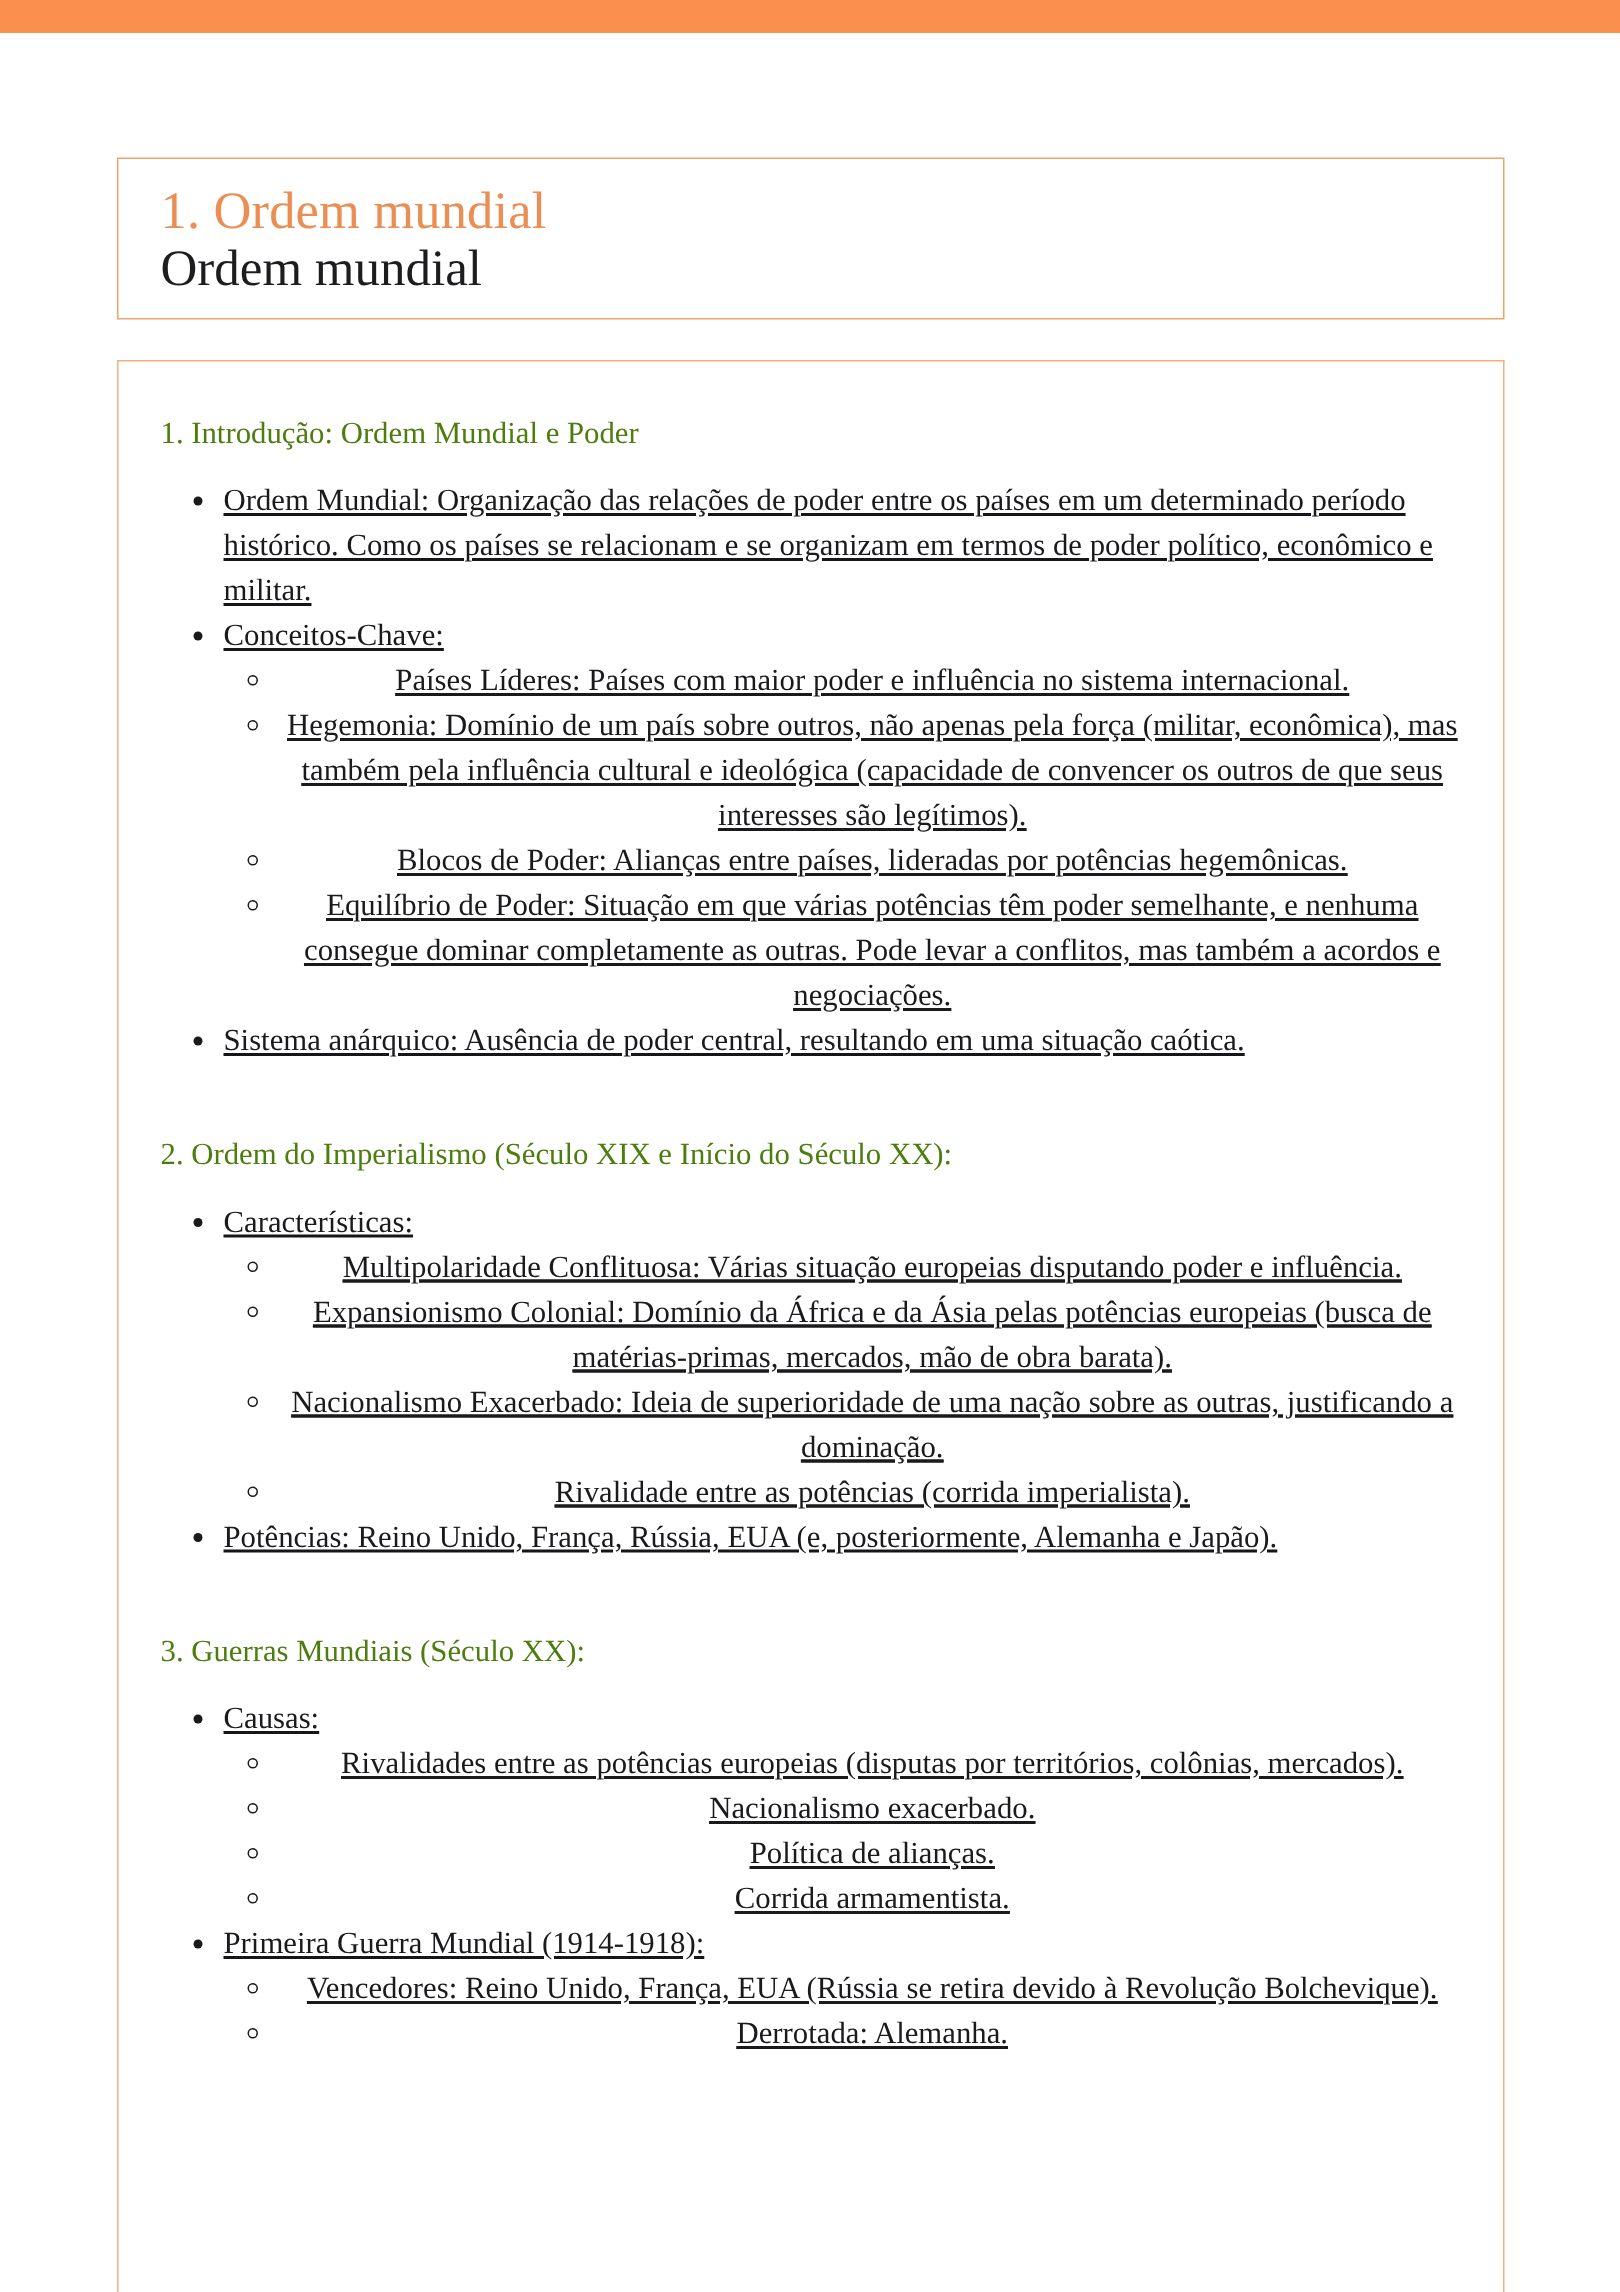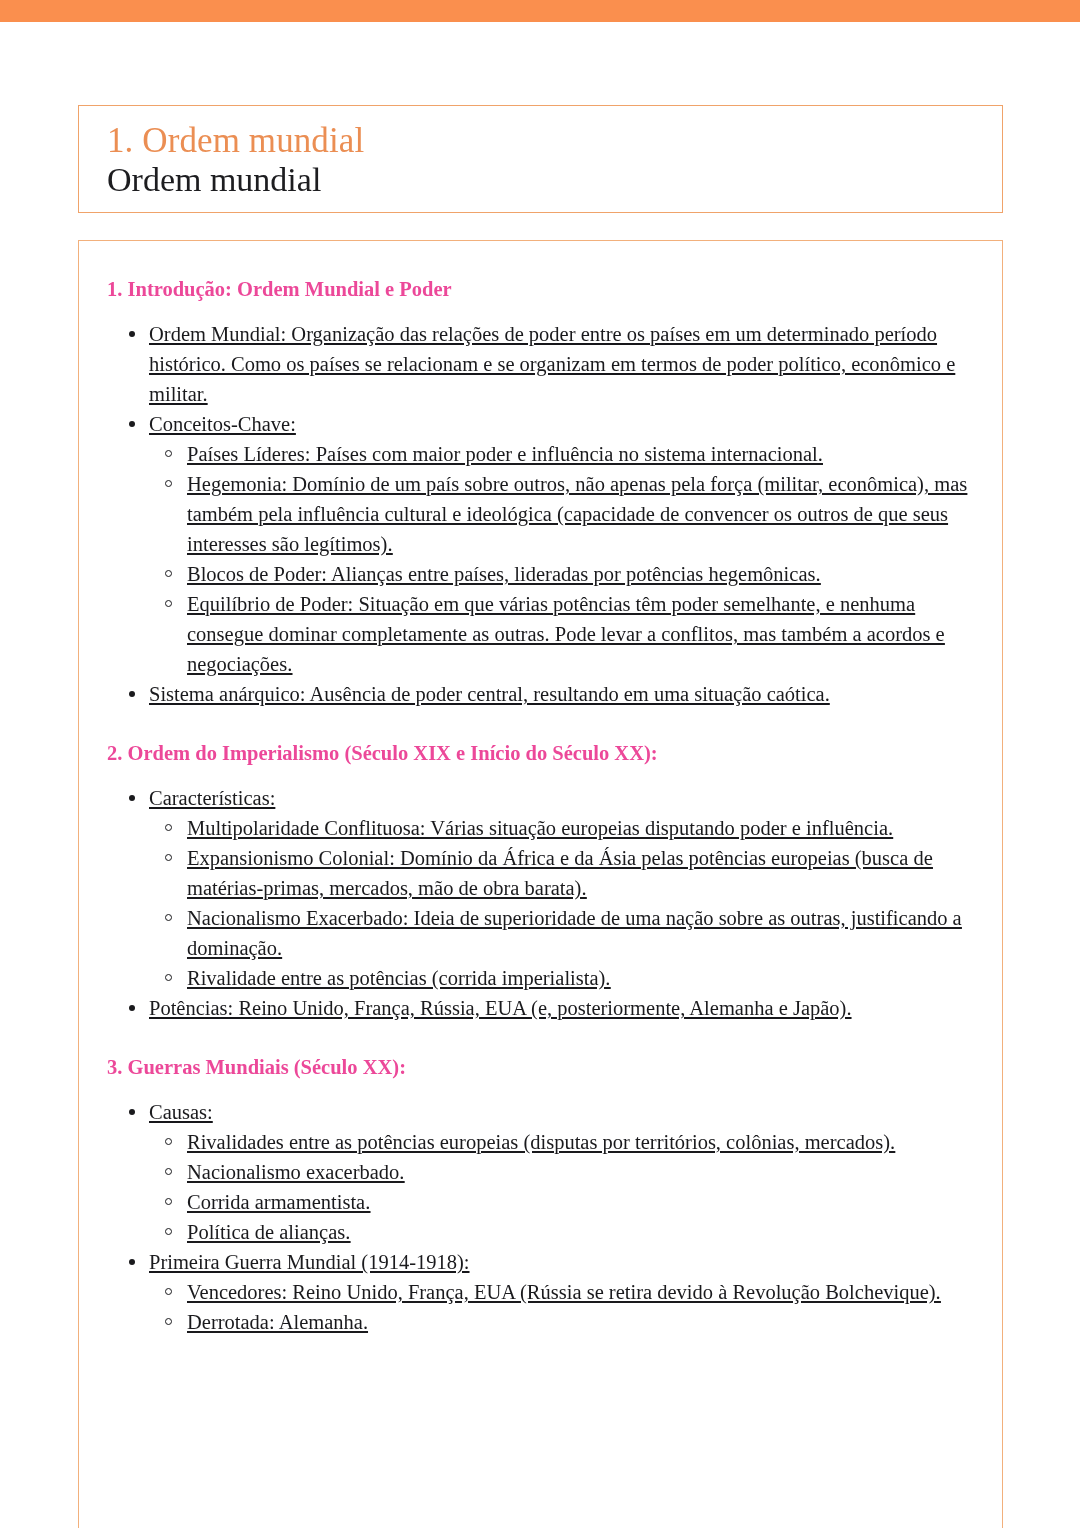--- a/index.html
+++ b/index.html
@@ -77,26 +77,26 @@
     border-bottom: none;
     background: #ffffff;
     padding: 34px 26px 0 28px;
     overflow: hidden;
   }
 
   
   .section-heading {
     font-size: 20.5px;
     line-height: 28px;
-    font-weight: bold;
-    color: #ec4899;
+    font-weight: normal;
+    color: #4d7c0f;
     margin: 0 0 4px 0;
   }
   .section-block + .section-block {
-    margin-top: 30px;
+    margin-top: 47px;
   }
   .section-block .list-l1 {
     margin-top: 16px;
   }
 
   ul {
     list-style: none;
     margin: 0;
     padding: 0;
     text-decoration: underline;
@@ -124,20 +124,21 @@
   }
 
   
   .list-l2 {
     margin: 0;
     padding: 0;
   }
   .list-l2 > li {
     padding-left: 38px;
     margin: 0;
+    text-align: center;
   }
   .list-l2 > li > .bullet-ring {
     position: absolute;
     left: 16px;
     top: 11px;
     width: 7px;
     height: 7px;
     border-radius: 50%;
     border: 1.4px solid #1a1a1d;
     background: transparent;
@@ -238,25 +239,25 @@
                 <li>
                   <span class="bullet-ring"></span>
                   <span class="li-text">Rivalidades entre as potências europeias (disputas por territórios, colônias, mercados).</span>
                 </li>
                 <li>
                   <span class="bullet-ring"></span>
                   <span class="li-text">Nacionalismo exacerbado.</span>
                 </li>
                 <li>
                   <span class="bullet-ring"></span>
+                  <span class="li-text">Política de alianças.</span>
+                </li>
+                <li>
+                  <span class="bullet-ring"></span>
                   <span class="li-text">Corrida armamentista.</span>
-                </li>
-                <li>
-                  <span class="bullet-ring"></span>
-                  <span class="li-text">Política de alianças.</span>
                 </li>
               </ul>
             </li>
             <li>
               <span class="bullet-dot"></span>
               <span class="li-text">Primeira Guerra Mundial (1914-1918):</span>
               <ul class="list-l2">
                 <li>
                   <span class="bullet-ring"></span>
                   <span class="li-text">Vencedores: Reino Unido, França, EUA (Rússia se retira devido à Revolução Bolchevique).</span>

